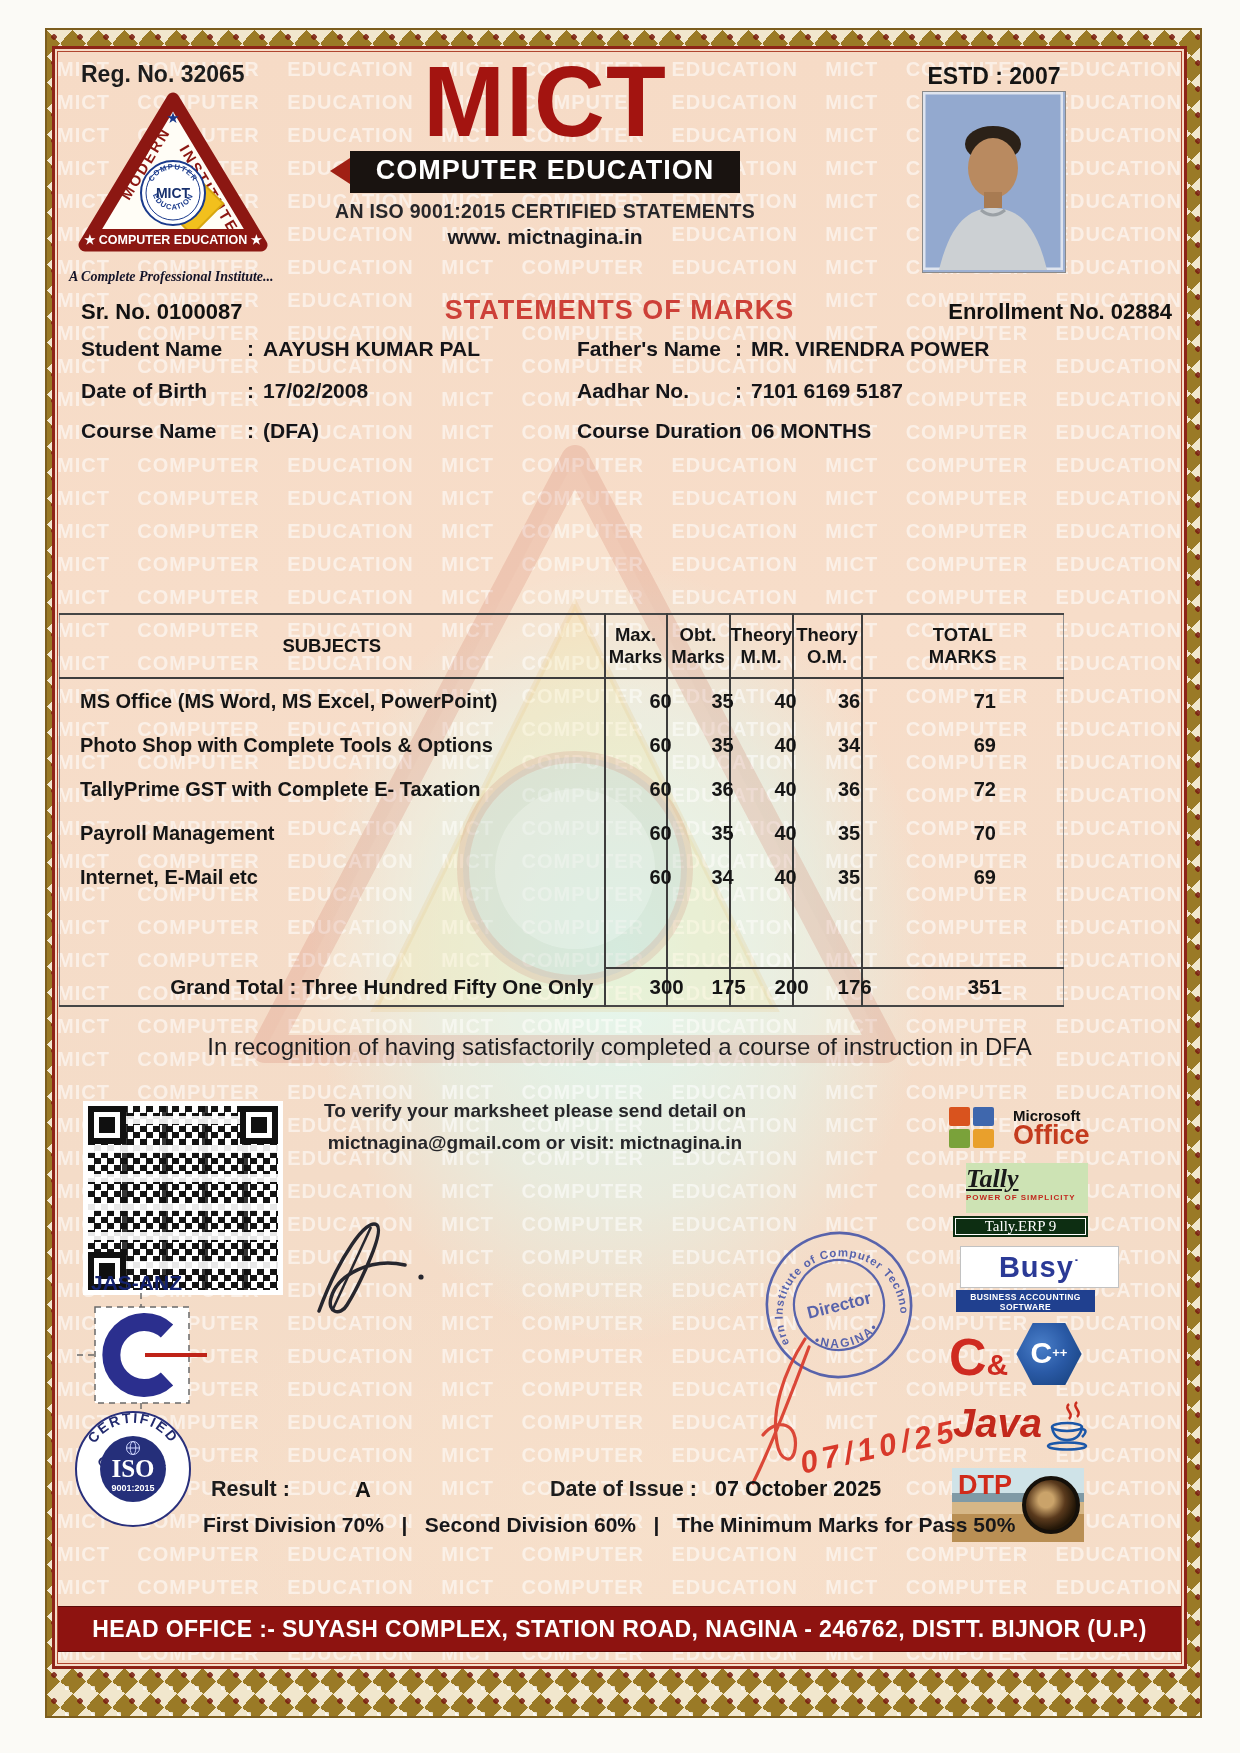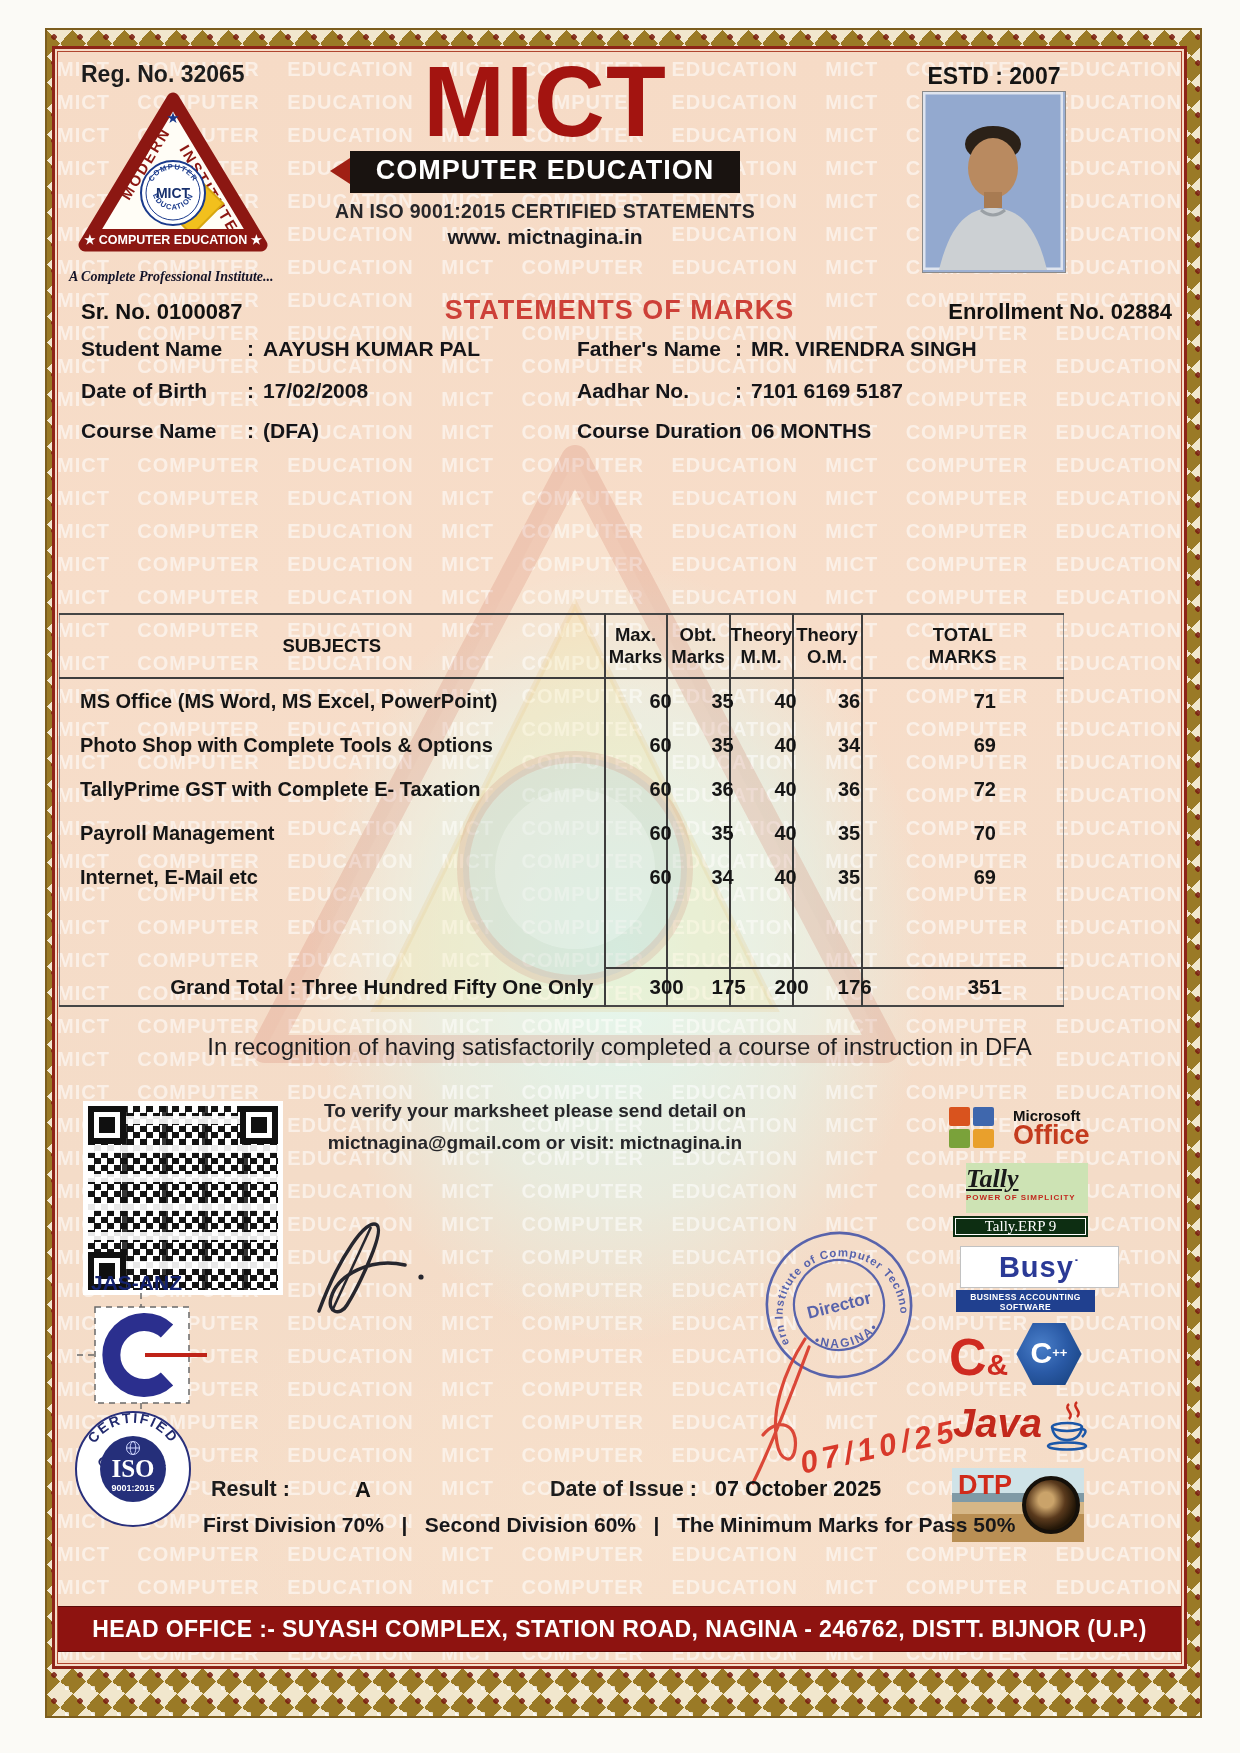--- a/index.html
+++ b/index.html
@@ -192,21 +192,21 @@
 
   <div class="abs sr-no">Sr. No. 0100087</div>
   <div class="abs doc-title">STATEMENTS OF MARKS</div>
   <div class="abs enroll">Enrollment No. 02884</div>
 
   <div class="abs dl d-r1 dc1l">Student Name</div>
   <div class="abs dl d-r1 dc1c">:</div>
   <div class="abs dl d-r1 dc1v">AAYUSH KUMAR PAL</div>
   <div class="abs dl d-r1 dc2l">Father's Name</div>
   <div class="abs dl d-r1 dc2c">:</div>
-  <div class="abs dl d-r1 dc2v">MR. VIRENDRA SINGH</div>
+  <div class="abs dl d-r1 dc2v">MR. VIRENDRA POWER</div>
 
   <div class="abs dl d-r2 dc1l">Date of Birth</div>
   <div class="abs dl d-r2 dc1c">:</div>
   <div class="abs dl d-r2 dc1v">17/02/2008</div>
   <div class="abs dl d-r2 dc2l">Aadhar No.</div>
   <div class="abs dl d-r2 dc2c">:</div>
   <div class="abs dl d-r2 dc2v">7101 6169 5187</div>
 
   <div class="abs dl d-r3 dc1l">Course Name</div>
   <div class="abs dl d-r3 dc1c">:</div>

